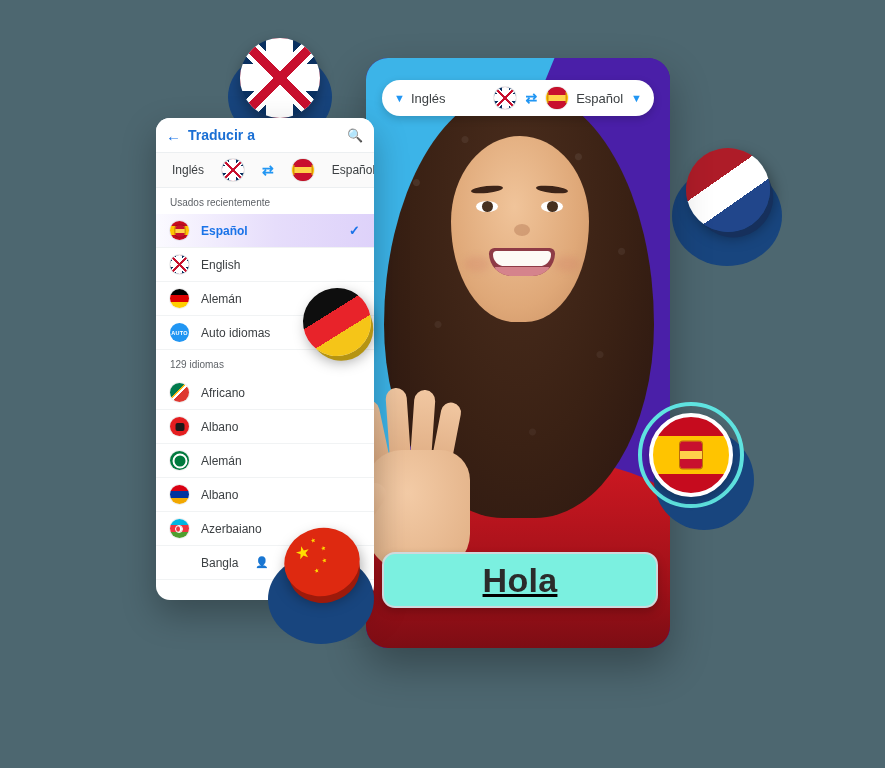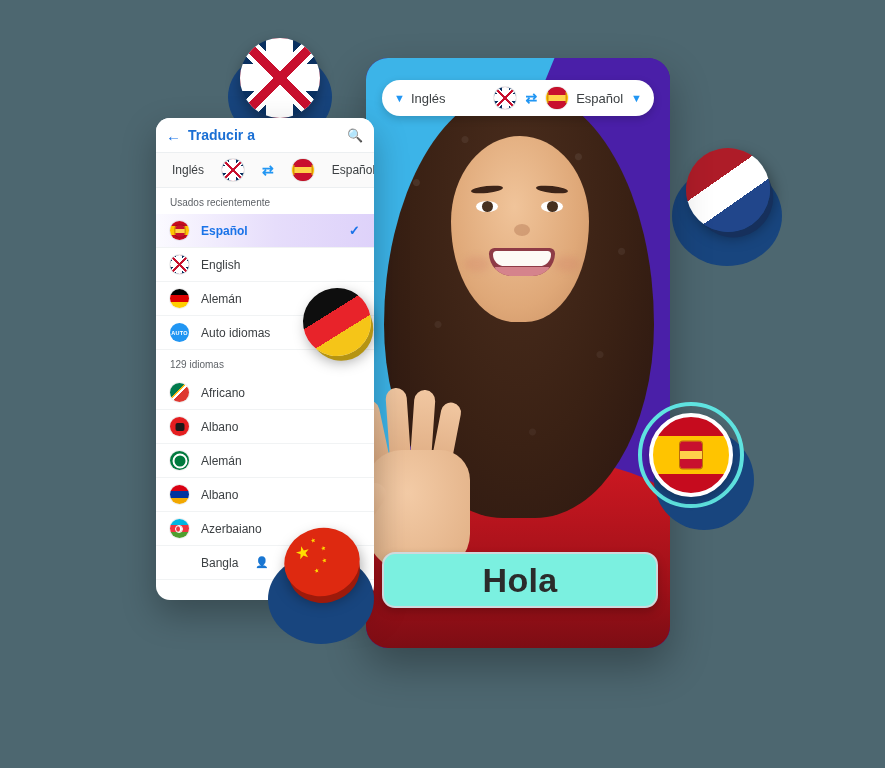--- a/index.html
+++ b/index.html
@@ -112,21 +112,21 @@
   #main-langbar .lname{font-size:13px;color:#3c4043;}
   .flagdot{width:22px;height:22px;border-radius:50%;overflow:hidden;flex:0 0 22px;
     box-shadow:0 0 0 1px rgba(0,0,0,.08);position:relative;}
   .swapicon{color:#2196f3;font-size:14px;font-weight:bold;}
 
   
   #hola{
     position:absolute;left:16px;top:494px;width:272px;height:52px;
     background:#7bf0e0;border:2px solid #cfd8dc;border-radius:13px;
     display:flex;align-items:center;justify-content:center;z-index:6;
-    box-shadow:0 4px 10px rgba(0,0,0,.22);}
+    box-shadow:0 4px 10px rgba(0,0,0,.22);text-decoration:underline;}
   #hola span{font-size:34px;font-weight:bold;color:#2b2b2b;letter-spacing:.3px;}
 
   
   #lang-panel{
     position:absolute;left:156px;top:118px;width:218px;height:482px;
     background:#fff;border-radius:14px;overflow:hidden;
     box-shadow:0 14px 34px rgba(0,0,0,.28);z-index:5;}
   #lp-header{height:34px;display:flex;align-items:center;padding:0 10px;
     border-bottom:1px solid #eceff1;background:#fff;}
   #lp-header .back{color:#1a73e8;font-size:15px;margin-right:7px;line-height:1;}

